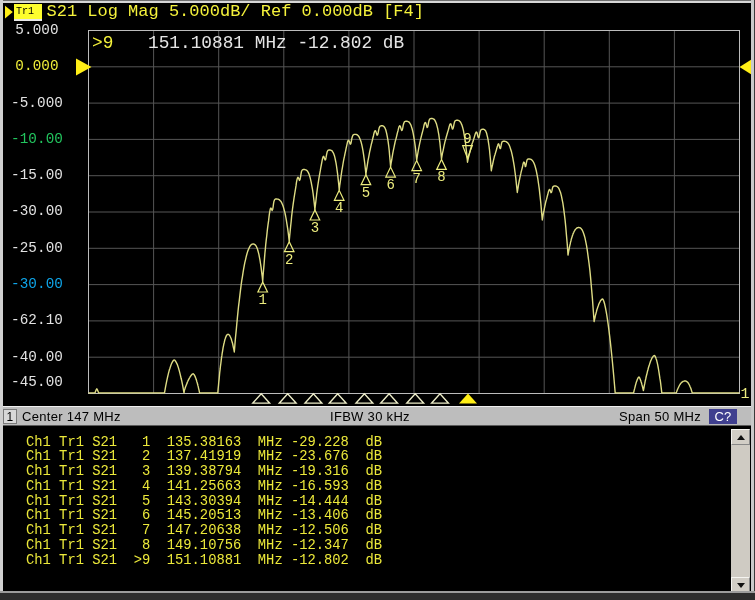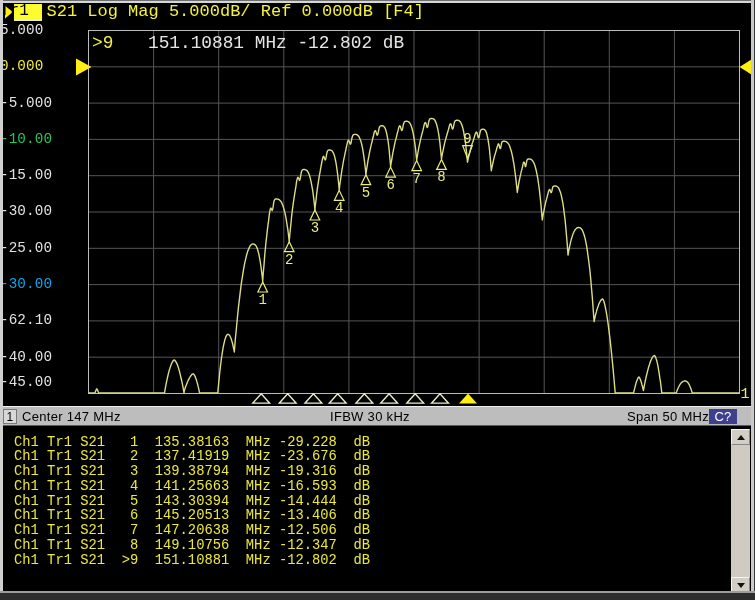--- a/index.html
+++ b/index.html
@@ -1,16 +1,16 @@
 <!DOCTYPE html>
 <html><head><meta charset="utf-8"><style>
 *{margin:0;padding:0;box-sizing:border-box}
 html,body{width:755px;height:600px;background:#000;overflow:hidden;position:relative;font-family:"Liberation Mono",monospace;will-change:transform}
 .abs{position:absolute}
-.yl{position:absolute;left:0;width:74px;text-align:left;font-size:14.3px;line-height:17px;letter-spacing:.1px}
+.yl{position:absolute;left:0;width:74px;text-align:center;font-size:14.3px;line-height:17px;letter-spacing:.1px}
 .mn{font:14px "Liberation Mono",monospace;fill:#ecec7e;text-anchor:middle}
 .mo{fill:none;stroke:#ecec7e;stroke-width:1.2}
 .bt{fill:none;stroke:#eeeec9;stroke-width:1.3}
 </style></head><body>
 <svg class="abs" style="left:0;top:0" width="755" height="600" viewBox="0 0 755 600">
 <g stroke="#565656" stroke-width="1">
       <line x1="153.6" y1="30.5" x2="153.6" y2="393.5"></line>
       <line x1="218.7" y1="30.5" x2="218.7" y2="393.5"></line>
       <line x1="283.8" y1="30.5" x2="283.8" y2="393.5"></line>
       <line x1="348.9" y1="30.5" x2="348.9" y2="393.5"></line>
@@ -58,21 +58,21 @@
     <path d="M415.2 393.8L406.7 403.2H423.7Z" class="bt"></path>
     <path d="M440.0 393.8L431.5 403.2H448.5Z" class="bt"></path>
     <path d="M468.0 393.6L459.0 403.4H477.0Z" fill="#ffee16" stroke="none"></path>
 <path d="M76 58.4V75.4L91.5 66.9Z" fill="#ffee16"></path>
 <path d="M753 58.4V75.4L739.5 66.9Z" fill="#ffee16"></path>
 <path d="M5 5.8V18.4L12.8 12.1Z" fill="#ffee16"></path>
 </svg>
 
 <div class="abs" style="left:13.5px;top:3.5px;width:28.5px;height:15.5px;background:#fdfd2d"></div>
 <div class="abs" style="left:13.5px;top:19px;width:28.5px;height:1.5px;background:#e8e8e8"></div>
-<div class="abs" style="left:0;top:3px;font-size:16px;line-height:17px;color:#000">Tr1</div>
+<div class="abs" style="left:16px;top:3px;font-size:10px;line-height:17px;color:#000">Tr1</div>
 <div class="abs" style="left:46.5px;top:3px;font-size:17px;line-height:17px;color:#f5f23b">S21 Log Mag 5.000dB/ Ref 0.000dB [F4]</div>
 
 <div class="yl" style="top:22.4px;color:#e2e2e2">5.000</div>
 <div class="yl" style="top:58.2px;color:#f0ee3a">0.000</div>
 <div class="yl" style="top:94.5px;color:#e2e2e2">-5.000</div>
 <div class="yl" style="top:130.8px;color:#22c55e">-10.00</div>
 <div class="yl" style="top:167.1px;color:#e2e2e2">-15.00</div>
 <div class="yl" style="top:203.4px;color:#e2e2e2">-30.00</div>
 <div class="yl" style="top:239.7px;color:#e2e2e2">-25.00</div>
 <div class="yl" style="top:276.0px;color:#0ea5e9">-30.00</div>
@@ -82,25 +82,25 @@
 
 <div class="abs" style="left:92px;top:33.5px;font-size:17.8px;line-height:19px;color:#f5f23b">&gt;9</div>
 <div class="abs" style="left:148px;top:33.5px;font-size:17.8px;line-height:19px;color:#e5e5e5">151.10881 MHz -12.802 dB</div>
 
 <div class="abs" style="left:740.5px;top:386px;font-size:15px;color:#ecec7e">1</div>
 
 <div class="abs" style="left:0;top:406px;width:755px;height:20px;background:#bdbdbd;border-top:1px solid #efefef;border-bottom:1px solid #5a5a5a;font-family:'Liberation Sans',sans-serif;font-size:13px;letter-spacing:0.3px;color:#000">
 <div class="abs" style="left:3px;top:2px;width:14px;height:15px;background:#d8d8d8;border:1px solid #7a7a7a;text-align:center;line-height:14px;font-size:12px">1</div>
 <div class="abs" style="left:22px;top:2px;line-height:15px">Center 147 MHz</div>
 <div class="abs" style="left:330px;top:2px;line-height:15px">IFBW 30 kHz</div>
-<div class="abs" style="right:46px;top:2px;line-height:15px">Span 50 MHz</div>
+<div class="abs" style="right:54px;top:2px;line-height:15px">Span 50 MHz</div>
 <div class="abs" style="left:709px;top:1.5px;width:28px;height:15.5px;background:#3f3f8f;color:#fff;text-align:center;line-height:15px">C?</div>
 </div>
 
-<pre class="abs" style="left:14px;top:435.5px;font-family:'Liberation Mono',monospace;font-size:13.8px;line-height:14.8px;letter-spacing:0;color:#ece93a">Ch1 Tr1 S21   1  135.38163  MHz -29.228  dB
+<pre class="abs" style="left:26px;top:435.5px;font-family:'Liberation Mono',monospace;font-size:13.8px;line-height:14.8px;letter-spacing:0;color:#ece93a">Ch1 Tr1 S21   1  135.38163  MHz -29.228  dB
 Ch1 Tr1 S21   2  137.41919  MHz -23.676  dB
 Ch1 Tr1 S21   3  139.38794  MHz -19.316  dB
 Ch1 Tr1 S21   4  141.25663  MHz -16.593  dB
 Ch1 Tr1 S21   5  143.30394  MHz -14.444  dB
 Ch1 Tr1 S21   6  145.20513  MHz -13.406  dB
 Ch1 Tr1 S21   7  147.20638  MHz -12.506  dB
 Ch1 Tr1 S21   8  149.10756  MHz -12.347  dB
 Ch1 Tr1 S21  &gt;9  151.10881  MHz -12.802  dB</pre>
 
 <div class="abs" style="left:731px;top:429px;width:18.5px;height:163.5px;background:#cfcbc3">

